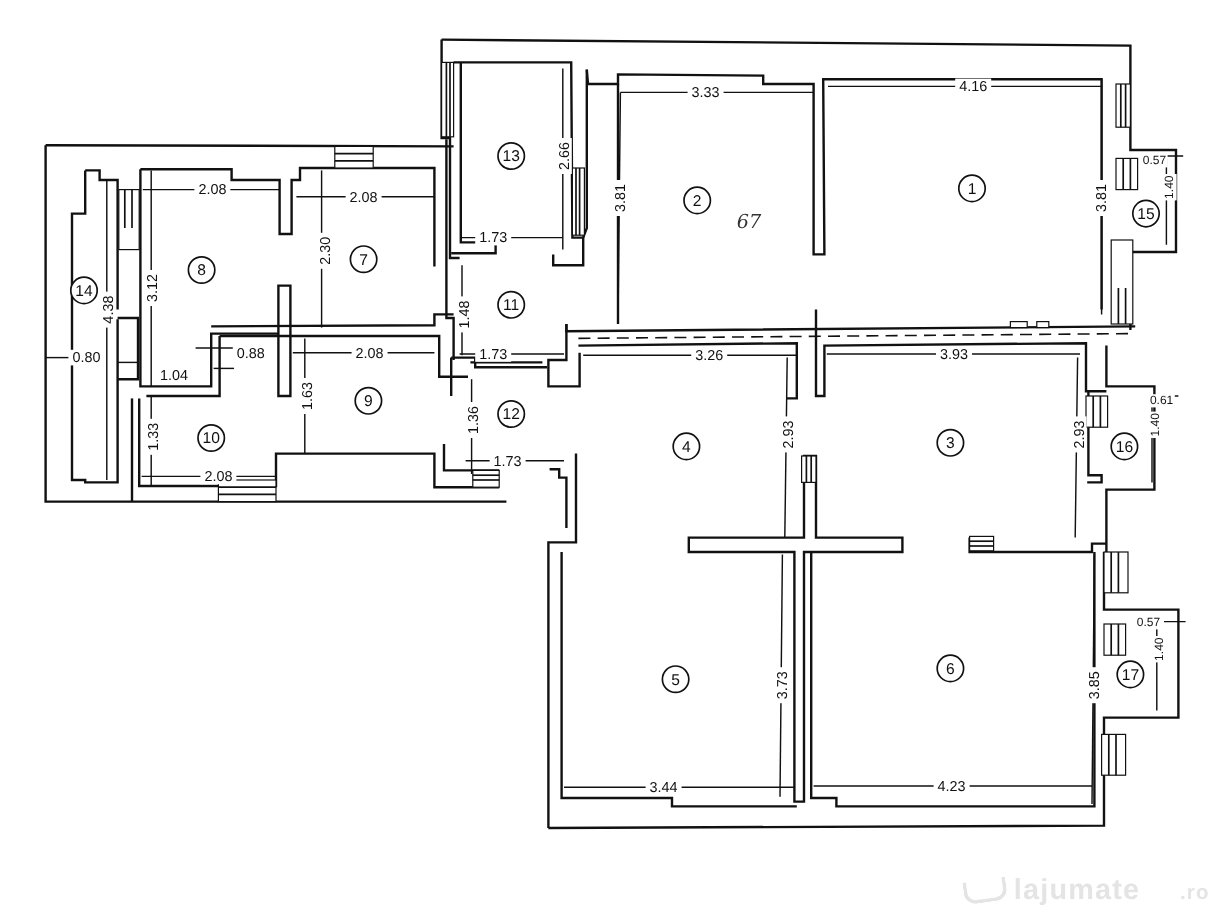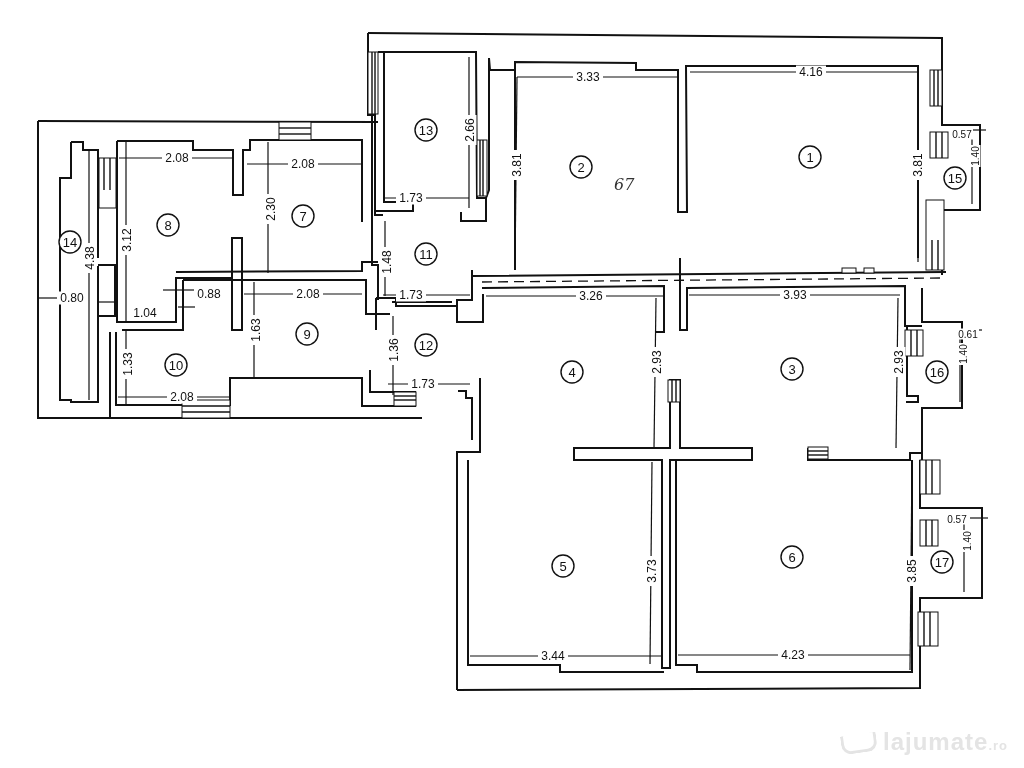--- a/index.html
+++ b/index.html
@@ -9,21 +9,21 @@
   .wall-thin { fill: none; stroke: #111; stroke-width: 1.4; }
   .dim-line { stroke: #111; stroke-width: 1.2; fill: none; }
   .dim-text { font-family: "Liberation Sans", sans-serif; font-size: 12px; fill: #111; }
   .dim-text-small { font-family: "Liberation Sans", sans-serif; font-size: 10px; fill: #111; }
   .room-circle { fill: #fff; stroke: #111; stroke-width: 1.4; }
   .room-num { font-family: "Liberation Sans", sans-serif; font-size: 13px; fill: #111; text-anchor: middle; dominant-baseline: central; }
   .hatch { fill: #fff; stroke: #111; stroke-width: 1; }
   .dash { stroke: #111; stroke-width: 1.3; stroke-dasharray: 10 6; fill: none; }
   .annot { font-family: "DejaVu Serif", serif; font-size: 16px; fill: #333; font-style: italic; }
   .watermark { position: absolute; right: 16px; bottom: 12px; color: #e4e4e4; font-size: 24px; font-weight: bold; letter-spacing: 1px; }
-  .watermark .tld { font-size: 13px; }
+  .watermark .tld { font-size: 17px; margin-left: 33px; }
   .wm-icon { display: inline-block; width: 30px; height: 16px; border: 3px solid #e4e4e4; border-top: none; border-radius: 0 0 10px 10px; margin-right: 6px; vertical-align: middle; transform: rotate(-8deg); }
 </style>
 </head>
 <body>
 
 <svg id="plan" viewBox="0 0 1024 768" xmlns="http://www.w3.org/2000/svg">
 
   <g>
 
     <path class="wall" d="M368 33 L942 38 L942 125 L980 125 L980 210 L942 210 L942 275"></path>

